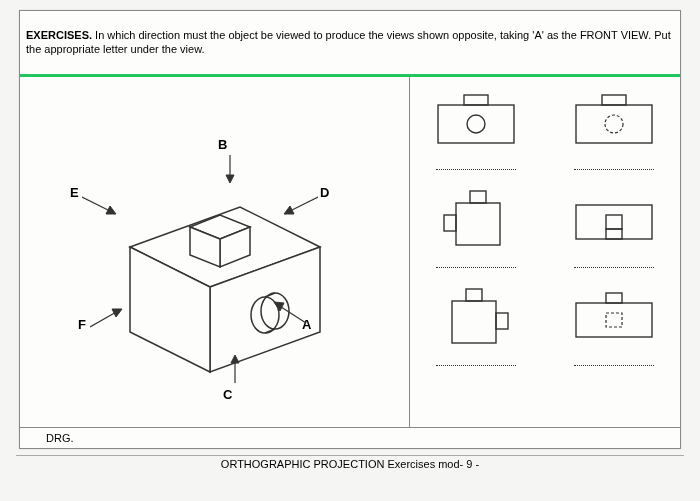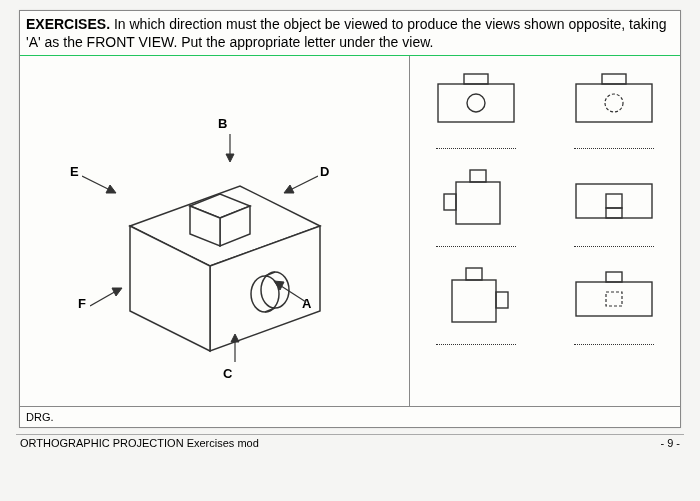--- a/index.html
+++ b/index.html
@@ -12,23 +12,23 @@
     box-sizing: border-box;
   }
   .sheet {
     background: #fdfdfb;
     border: 1px solid #888;
     width: 660px;
     margin: 0 auto;
     box-shadow: 0 0 2px rgba(0,0,0,0.1);
   }
   .header {
-    border-bottom: 1px solid #22c55e;
-    padding: 4px 6px;
-    font-size: 14px;
+    border-bottom: 3px solid #22c55e;
+    padding: 17px 6px;
+    font-size: 11px;
     line-height: 1.3;
   }
   .main {
     display: flex;
     height: 350px;
   }
   .left {
     flex: 1;
     border-right: 1px solid #888;
     position: relative;
@@ -36,34 +36,35 @@
   .right {
     width: 270px;
     position: relative;
     padding: 10px 6px;
     box-sizing: border-box;
   }
   .titleblock {
     display: flex;
     border-top: 1px solid #888;
     font-size: 11px;
+    padding-left: 20px;
   }
   .titleblock > div {
     padding: 4px 6px;
     border-right: 1px solid #888;
   }
   .titleblock > div:last-child { border-right: none; }
   .tb-drg { width: 70px; }
   .tb-proj { flex: 1; }
   .tb-ex { width: 260px; }
   .footer {
     width: 660px;
     margin: 6px auto 0;
     display: flex;
-    justify-content: space-between;
+    justify-content: center;
     font-size: 11px;
     padding: 2px 4px;
     border-top: 1px solid #aaa;
   }
 
   
   .iso {
     position: absolute;
     left: 50px;
     top: 60px;

